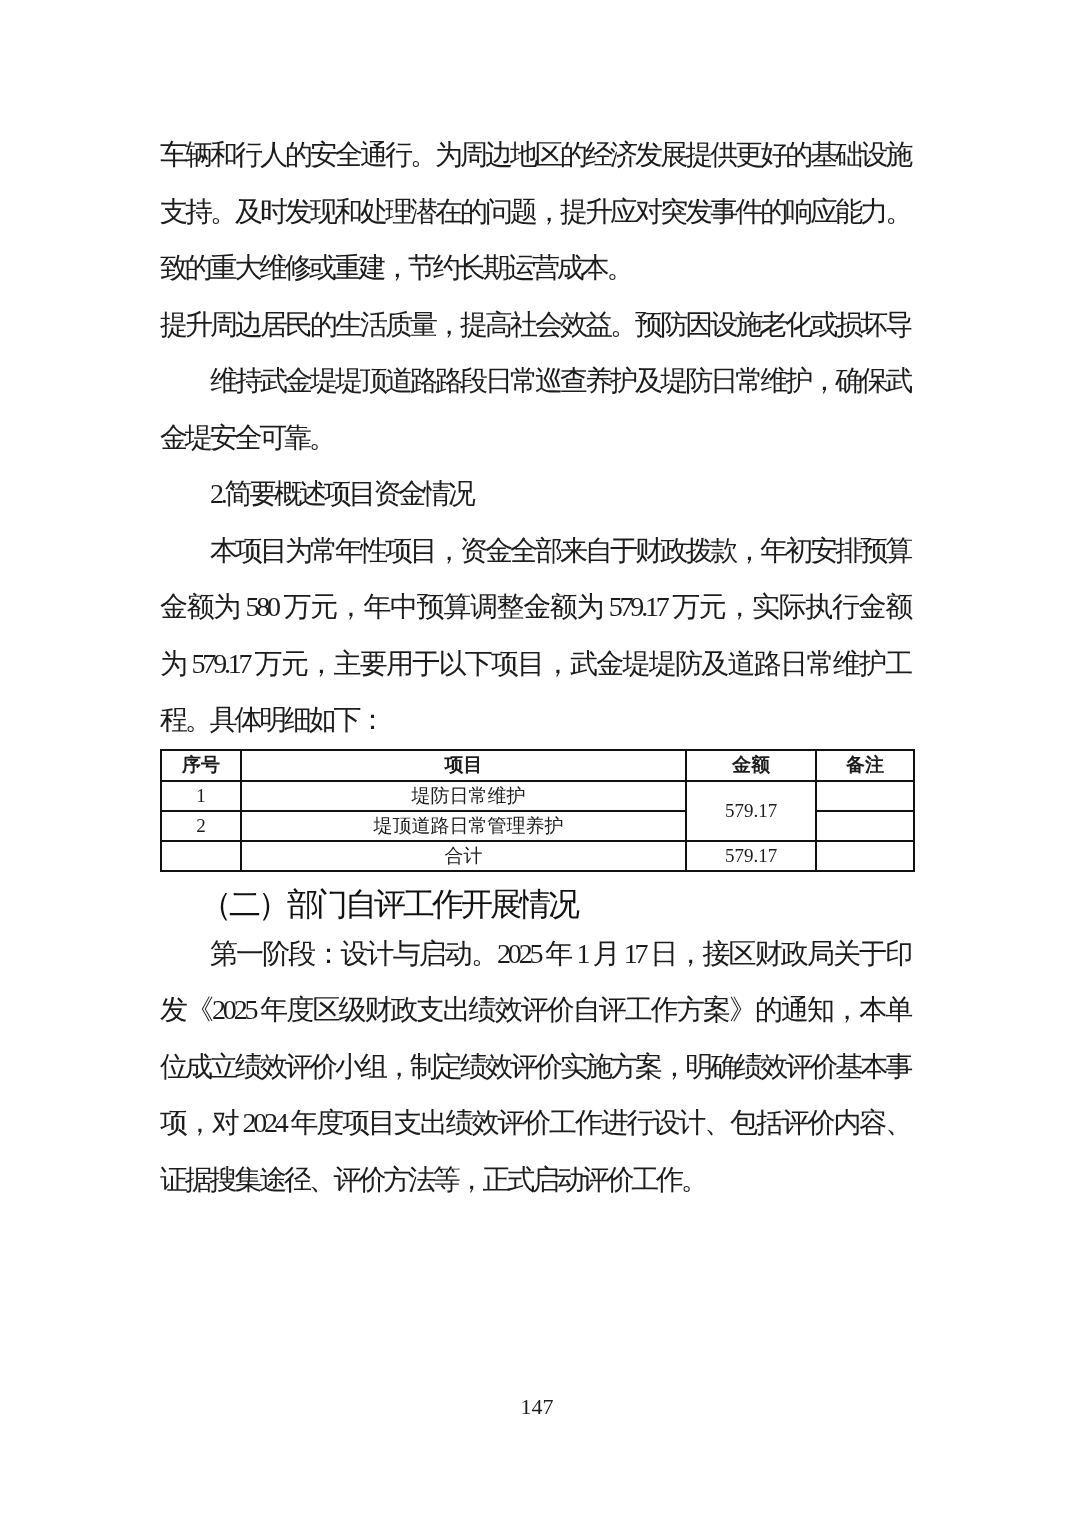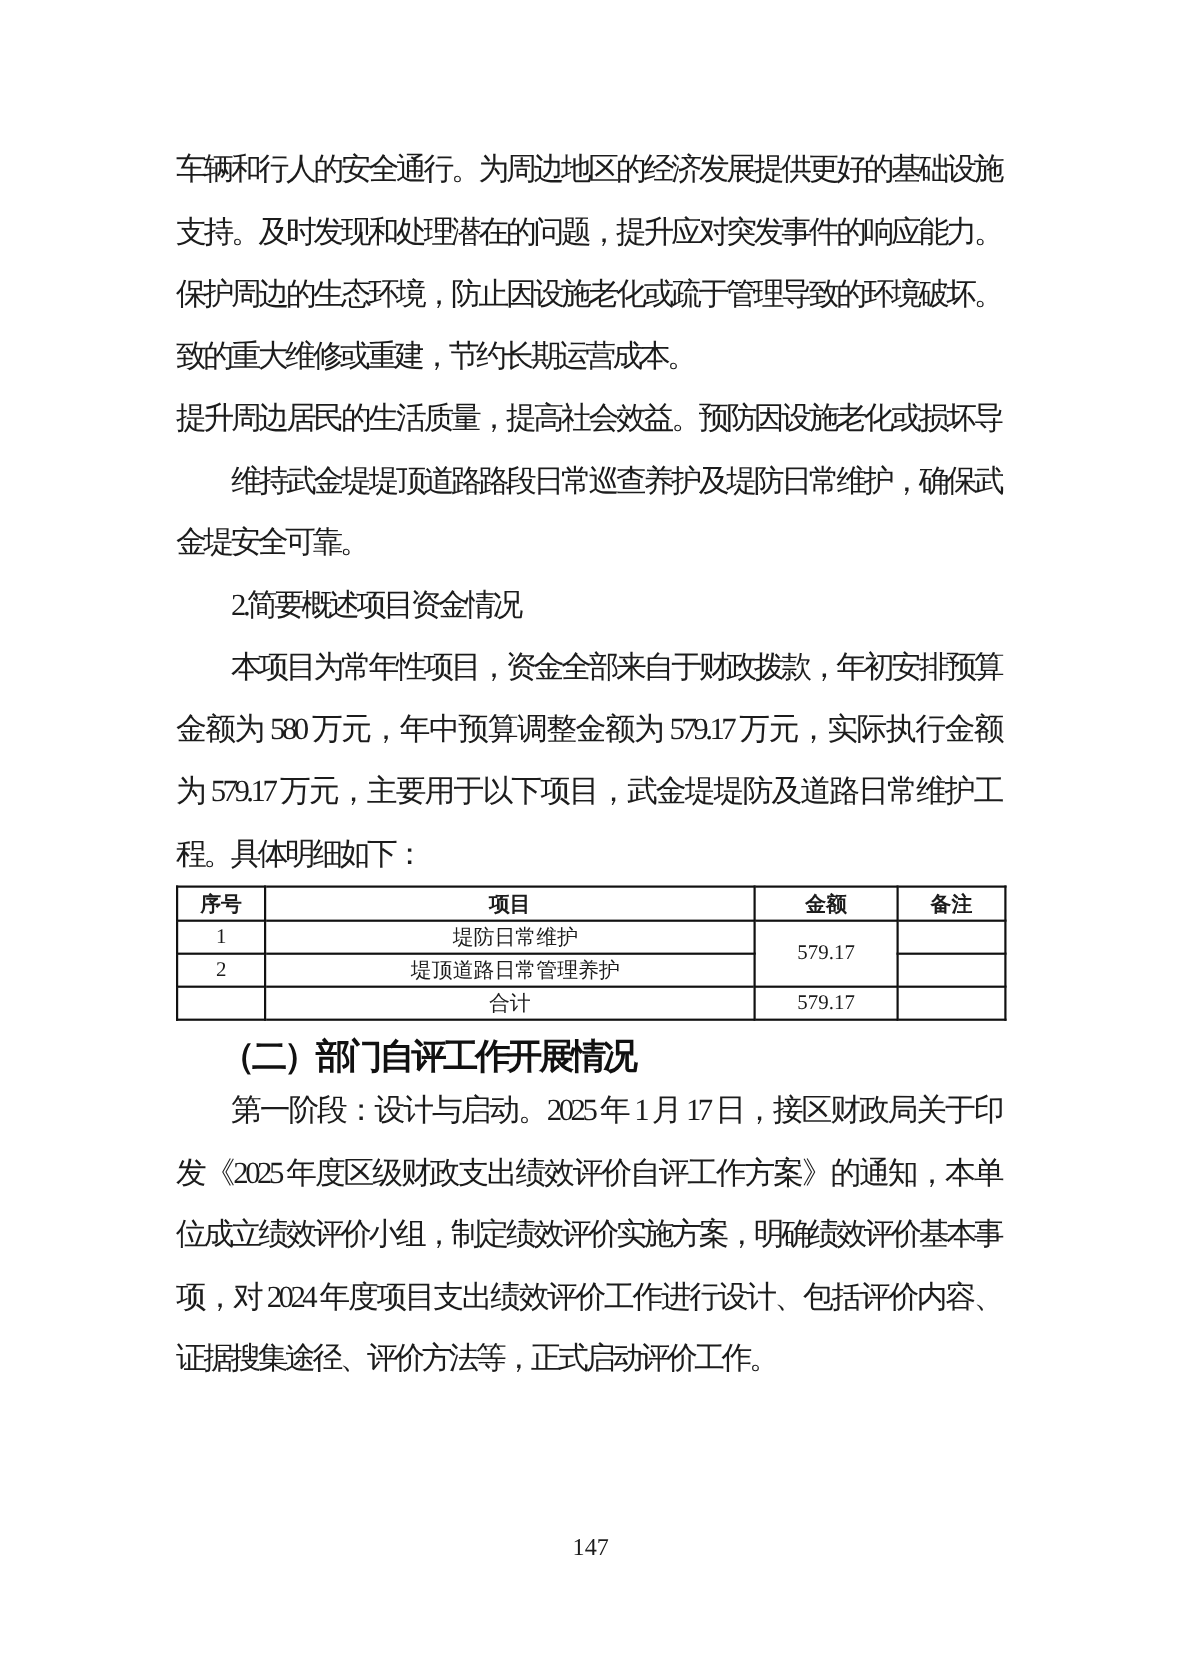--- a/index.html
+++ b/index.html
@@ -69,21 +69,21 @@
     padding-left: 10px;
   }
   .col-seq    { width: 80px; }
   .col-item   { width: 445px; }
   .col-amount { width: 130px; }
   .col-note   { width: 98px; }
   .sec-heading {
     margin: 12px 0 2px 0;
     font-size: 32px;
     line-height: 40px;
-    font-weight: bold;
+    font-weight: normal;
     letter-spacing: -3px;
     text-indent: 40px;
     color: #111111;
   }
   .page-number {
     position: absolute;
     left: 0;
     right: 0;
     bottom: 100px;
     text-align: center;
@@ -94,21 +94,20 @@
 </style>
 </head>
 <body>
 
 <div class="page">
   <div class="content">
 
     <p class="para">
       <span class="ln">车辆和行人的安全通行。为周边地区的经济发展提供更好的基础设施</span>
       <span class="ln">支持。及时发现和处理潜在的问题，提升应对突发事件的响应能力。</span>
-      <span class="ln">保护周边的生态环境，防止因设施老化或疏于管理导致的环境破坏。</span>
       <span class="ln last">致的重大维修或重建，节约长期运营成本。</span>
       <span class="ln">提升周边居民的生活质量，提高社会效益。预防因设施老化或损坏导</span>
     </p>
 
 
     <p class="para">
       <span class="ln ind">维持武金堤堤顶道路路段日常巡查养护及堤防日常维护，确保武</span>
       <span class="ln last">金堤安全可靠。</span>
     </p>
 

